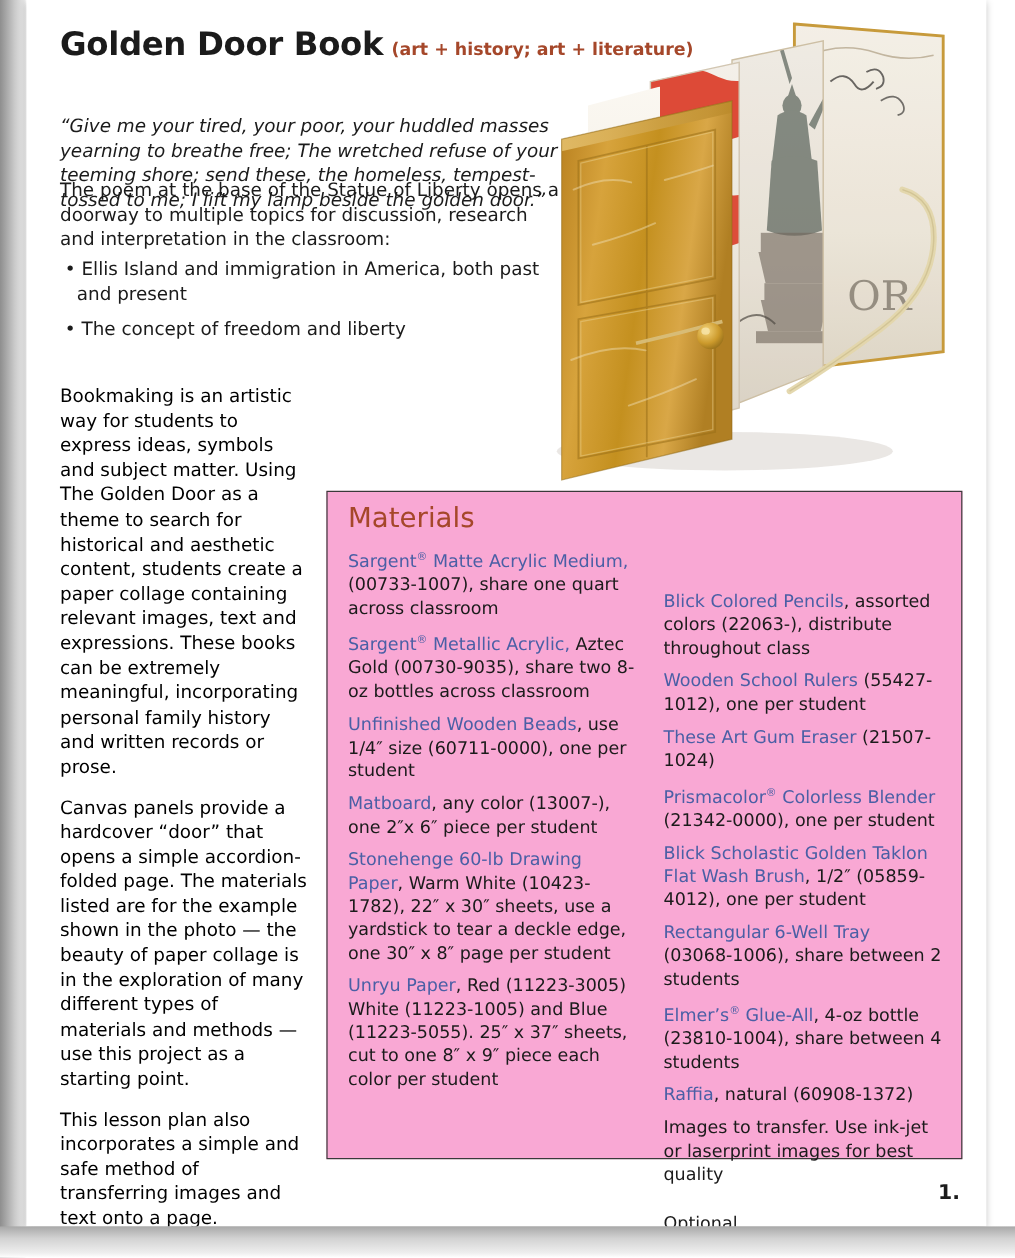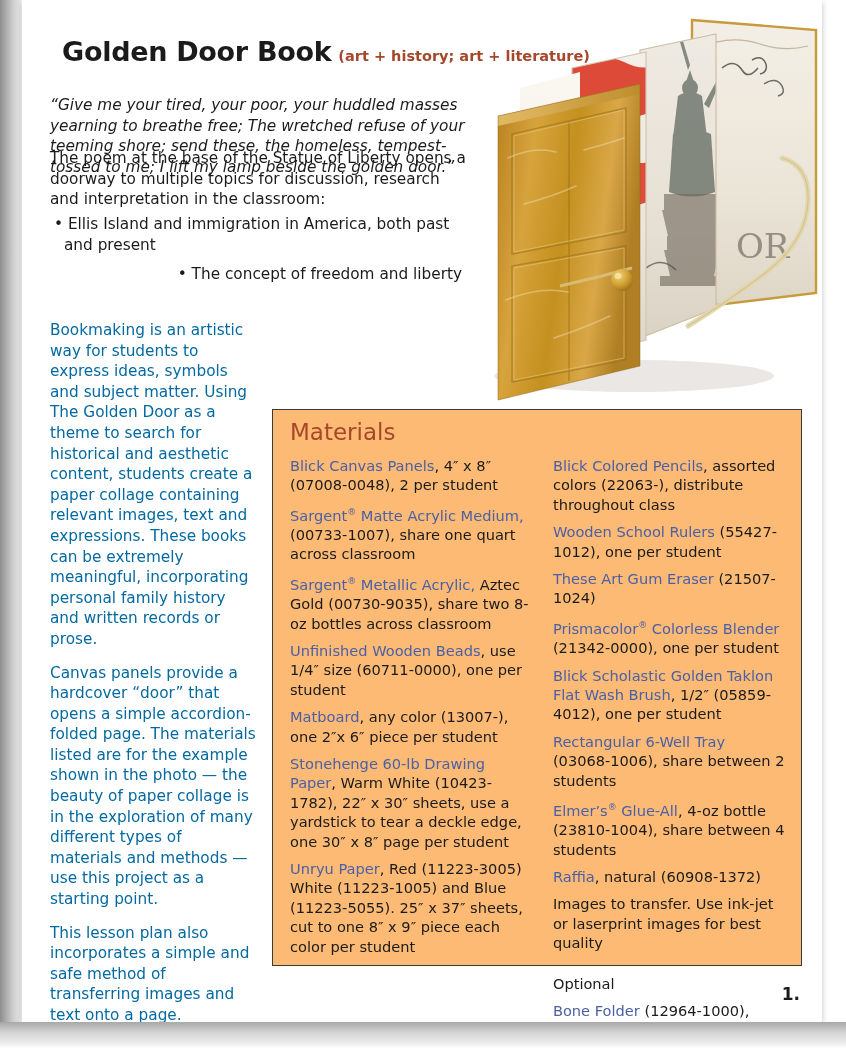--- a/index.html
+++ b/index.html
@@ -13,27 +13,27 @@
     background:#ffffff;
     box-shadow:0 2px 6px rgba(0,0,0,.25);
     overflow:hidden;
   }
   #shadow-bottom{
     position:absolute;left:0;top:1022px;width:846px;height:26px;
     background:linear-gradient(to bottom,#a8a8a8 0px,#d2d2d2 10px,#eeeeee 22px,#ffffff 26px);
   }
   
   #photo{
-    position:absolute;left:442px;top:8px;width:372px;height:400px;
+    position:absolute;left:412px;top:8px;width:372px;height:400px;
     float:right;
   }
   #photo svg{display:block;}
   
   #title-row{
-    position:absolute;left:28px;top:36px;width:540px;text-align:right;
+    position:absolute;left:28px;top:22px;width:540px;
   }
   #title{
     font-size:27px;font-weight:bold;color:#1b1b1b;letter-spacing:-.3px;
     display:inline;vertical-align:baseline;
   }
   #subtitle{
     display:inline;font-size:14.5px;font-weight:bold;color:#a5472a;
     margin-left:7px;vertical-align:baseline;
   }
   #quote{
@@ -42,50 +42,50 @@
   }
   #intro{
     position:absolute;left:28px;top:148px;width:422px;
     font-size:15.3px;line-height:20.6px;color:#1b1b1b;
   }
   #bullets{
     position:absolute;left:28px;top:214px;width:412px;
     font-size:15.3px;line-height:20.6px;color:#1b1b1b;
   }
   #bullets .bullet{margin-bottom:9px;padding-left:14px;text-indent:-10px;}
-  #bullets .bullet:last-child{margin-bottom:0;text-align:right;}
+  #bullets .bullet:last-child{margin-bottom:0;}
   
   #flow{
     position:absolute;left:28px;top:320px;width:430px;
-    font-size:15.3px;line-height:20.6px;color:#0369a1;
+    font-size:15.3px;line-height:20.6px;color:#000000;
   }
   #flow p{margin:0 0 13px 0;}
   #wrapbox{
     float:right;width:222px;height:86px;
     shape-outside:inset(0);
   }
   #wrapbox2{
     float:right;width:222px;height:640px;clear:right;
   }
   
   #materials{
     position:absolute;left:250px;top:409px;width:528px;height:555px;
-    border:1.4px solid #3a3a3a;background:#fdba74;
+    border:1.4px solid #3a3a3a;background:#f9a8d4;
     padding:0;
   }
   #materials-title{
     position:absolute;left:17px;top:9px;
     font-size:23px;color:#a5472a;font-weight:normal;
   }
   #mat-cols{
     position:absolute;left:17px;top:46px;right:14px;bottom:8px;
     display:flex;gap:22px;
   }
   .mat-col{width:247px;font-size:14.6px;line-height:19.4px;color:#1b1b1b;}
-  .mat-col.right{width:240px;}
+  .mat-col.right{width:240px;margin-top:36px;}
   .mat-item{margin-bottom:8px;}
   .mat-name{color:#4a5fa5;}
   .mat-sup{font-size:9px;vertical-align:super;color:#4a5fa5;}
   .mat-plain{color:#1b1b1b;}
   .mat-gap{height:13px;}
   
   #pagenum{
     position:absolute;right:22px;bottom:18px;
     font-size:17px;font-weight:bold;color:#1b1b1b;
   }
@@ -260,21 +260,20 @@
     <p>Bookmaking is an artistic way for students to express ideas, symbols and subject matter. Using The Golden Door as a theme to search for historical and aesthetic content, students create a paper collage containing relevant images, text and expressions. These books can be extremely meaningful, incorporating personal family history and written records or prose.</p>
     <p>Canvas panels provide a hardcover “door” that opens a simple accordion-folded page. The materials listed are for the example shown in the photo — the beauty of paper collage is in the exploration of many different types of materials and methods — use this project as a starting point.</p>
     <p>This lesson plan also incorporates a simple and safe method of transferring images and text onto a page.</p>
 
   </div>
 
   <div id="materials">
     <div id="materials-title">Materials</div>
     <div id="mat-cols">
       <div class="mat-col left">
-          <div class="mat-item"><span class="mat-name">Blick Canvas Panels</span><span class="mat-plain">, 4″ x 8″ (07008-0048), 2 per student</span></div>
           <div class="mat-item"><span class="mat-name">Sargent</span><span class="mat-sup">®</span><span class="mat-name"> Matte Acrylic Medium,</span><span class="mat-plain"> (00733-1007), share one quart across classroom</span></div>
           <div class="mat-item"><span class="mat-name">Sargent</span><span class="mat-sup">®</span><span class="mat-name"> Metallic Acrylic,</span><span class="mat-plain"> Aztec Gold (00730-9035), share two 8-oz bottles across classroom</span></div>
           <div class="mat-item"><span class="mat-name">Unfinished Wooden Beads</span><span class="mat-plain">, use 1/4″ size (60711-0000), one per student</span></div>
           <div class="mat-item"><span class="mat-name">Matboard</span><span class="mat-plain">, any color (13007-), one 2″x 6″ piece per student</span></div>
           <div class="mat-item"><span class="mat-name">Stonehenge 60-lb Drawing Paper</span><span class="mat-plain">, Warm White (10423-1782), 22″ x 30″ sheets, use a yardstick to tear a deckle edge, one 30″ x 8″ page per student</span></div>
           <div class="mat-item"><span class="mat-name">Unryu Paper</span><span class="mat-plain">, Red (11223-3005) White (11223-1005) and Blue (11223-5055). 25″ x 37″ sheets, cut to one 8″ x 9″ piece each color per student</span></div>
         </div>
       <div class="mat-col right">
           <div class="mat-item"><span class="mat-name">Blick Colored Pencils</span><span class="mat-plain">, assorted colors (22063-), distribute throughout class</span></div>
           <div class="mat-item"><span class="mat-name">Wooden School Rulers</span><span class="mat-plain"> (55427-1012), one per student</span></div>

